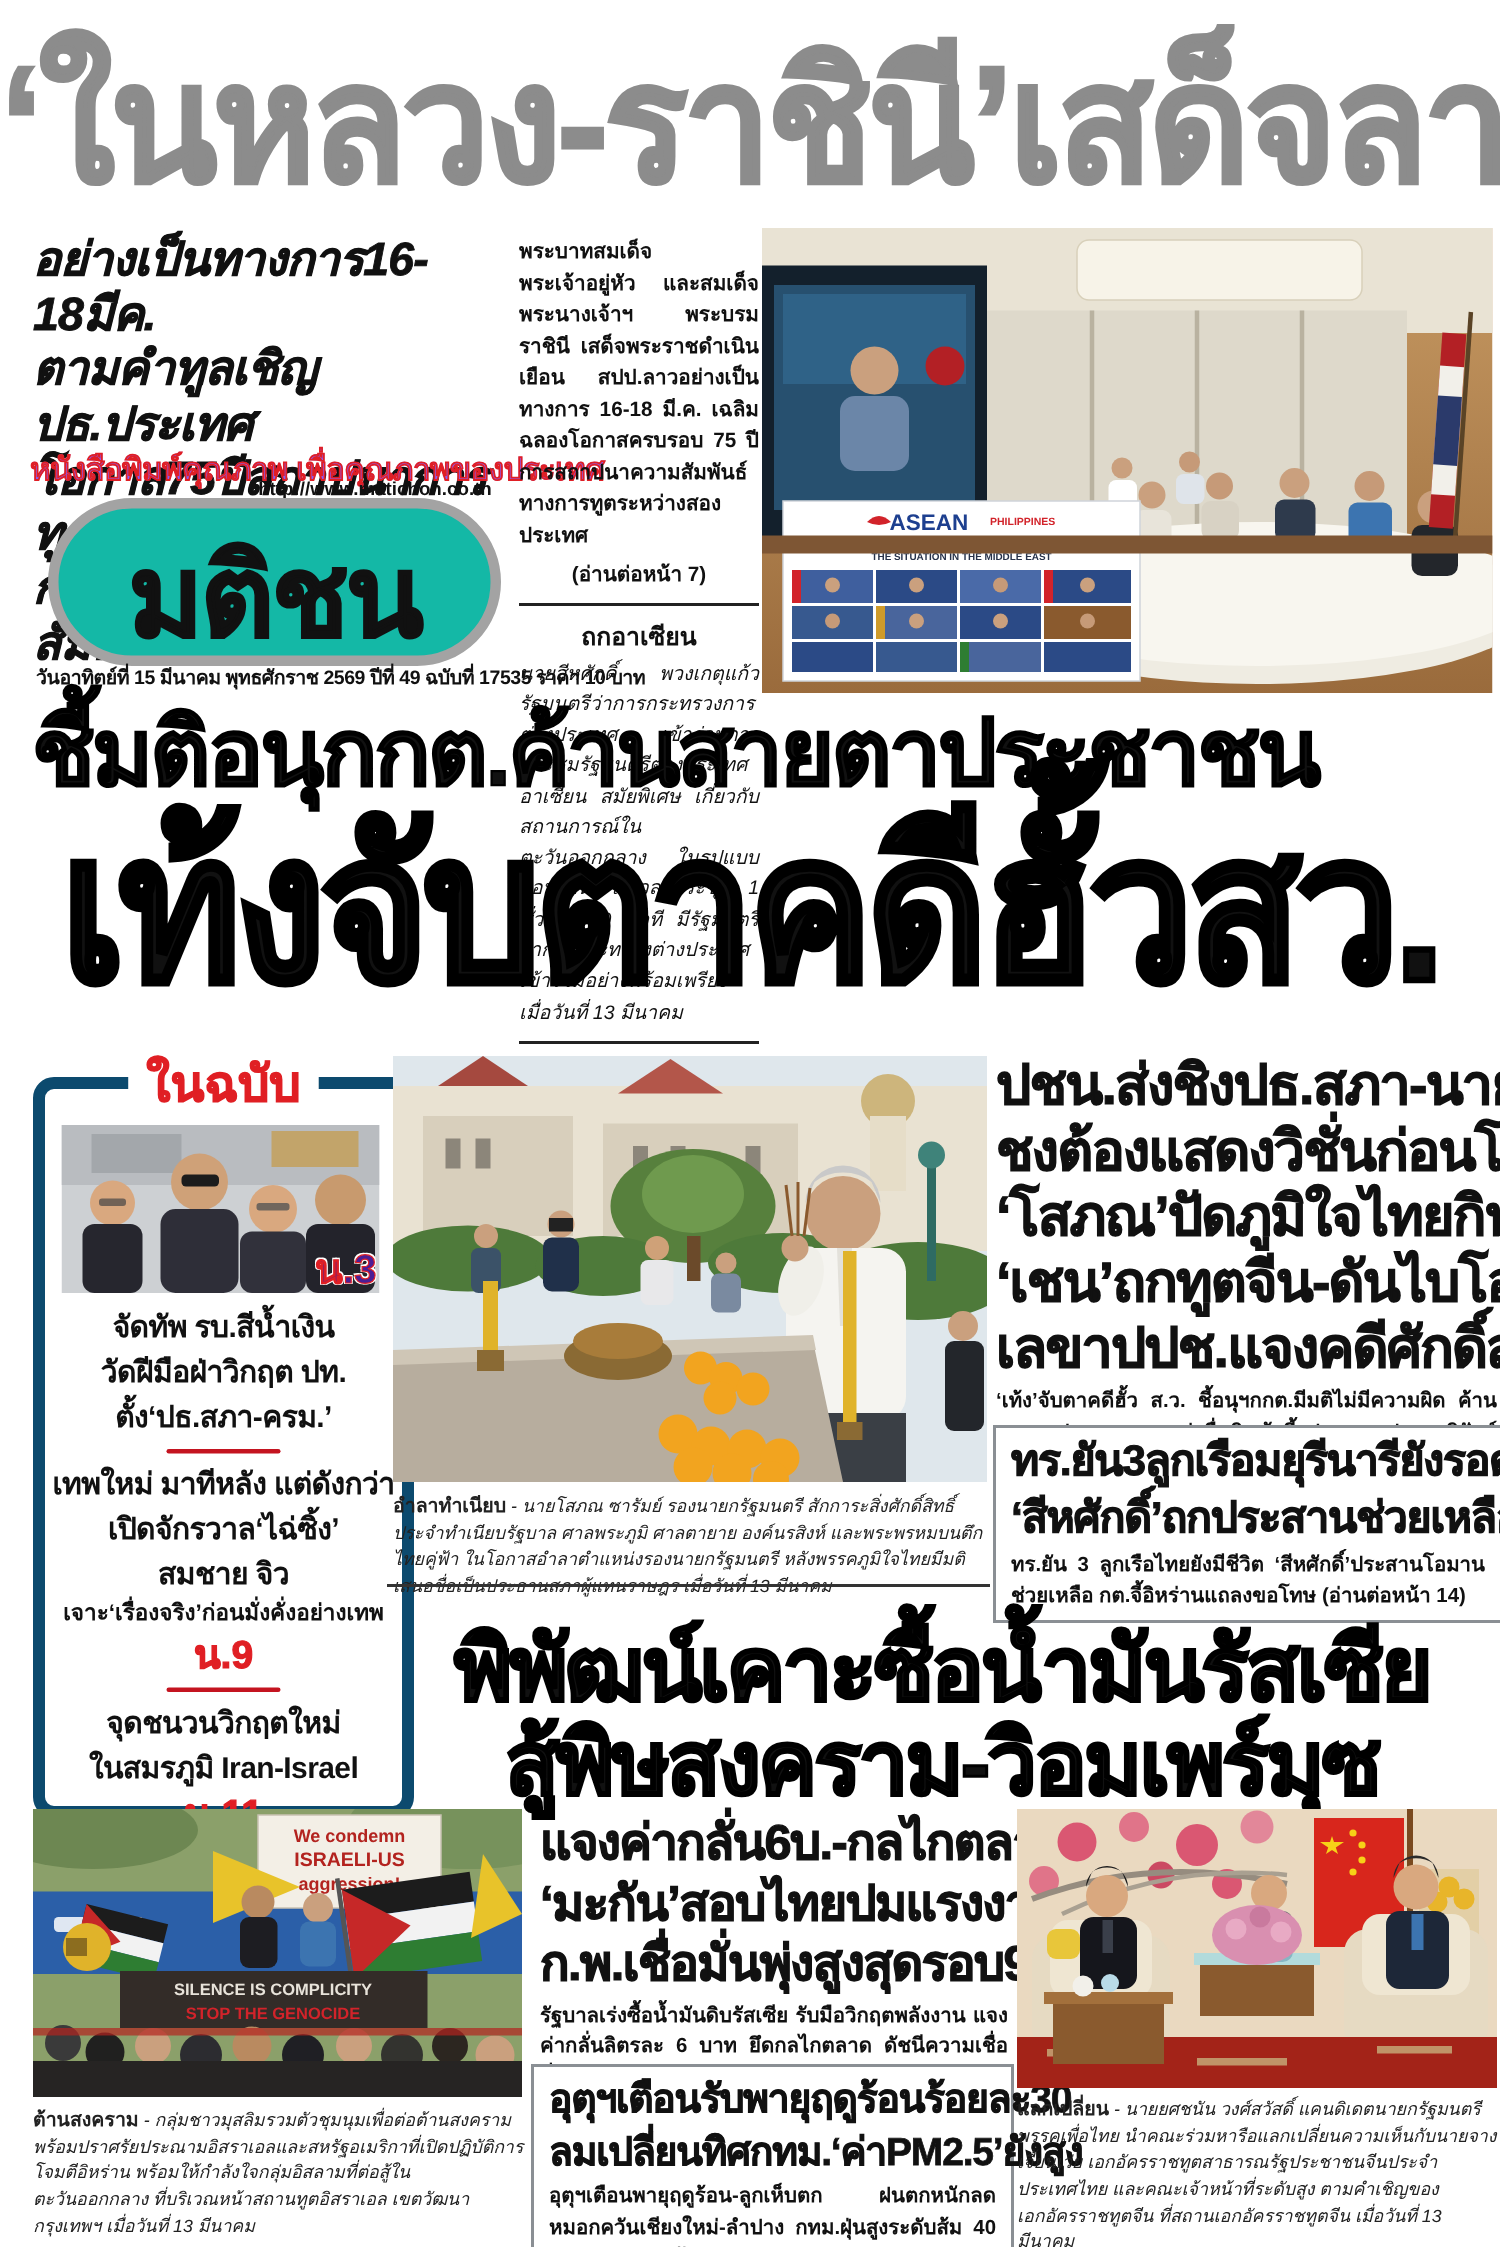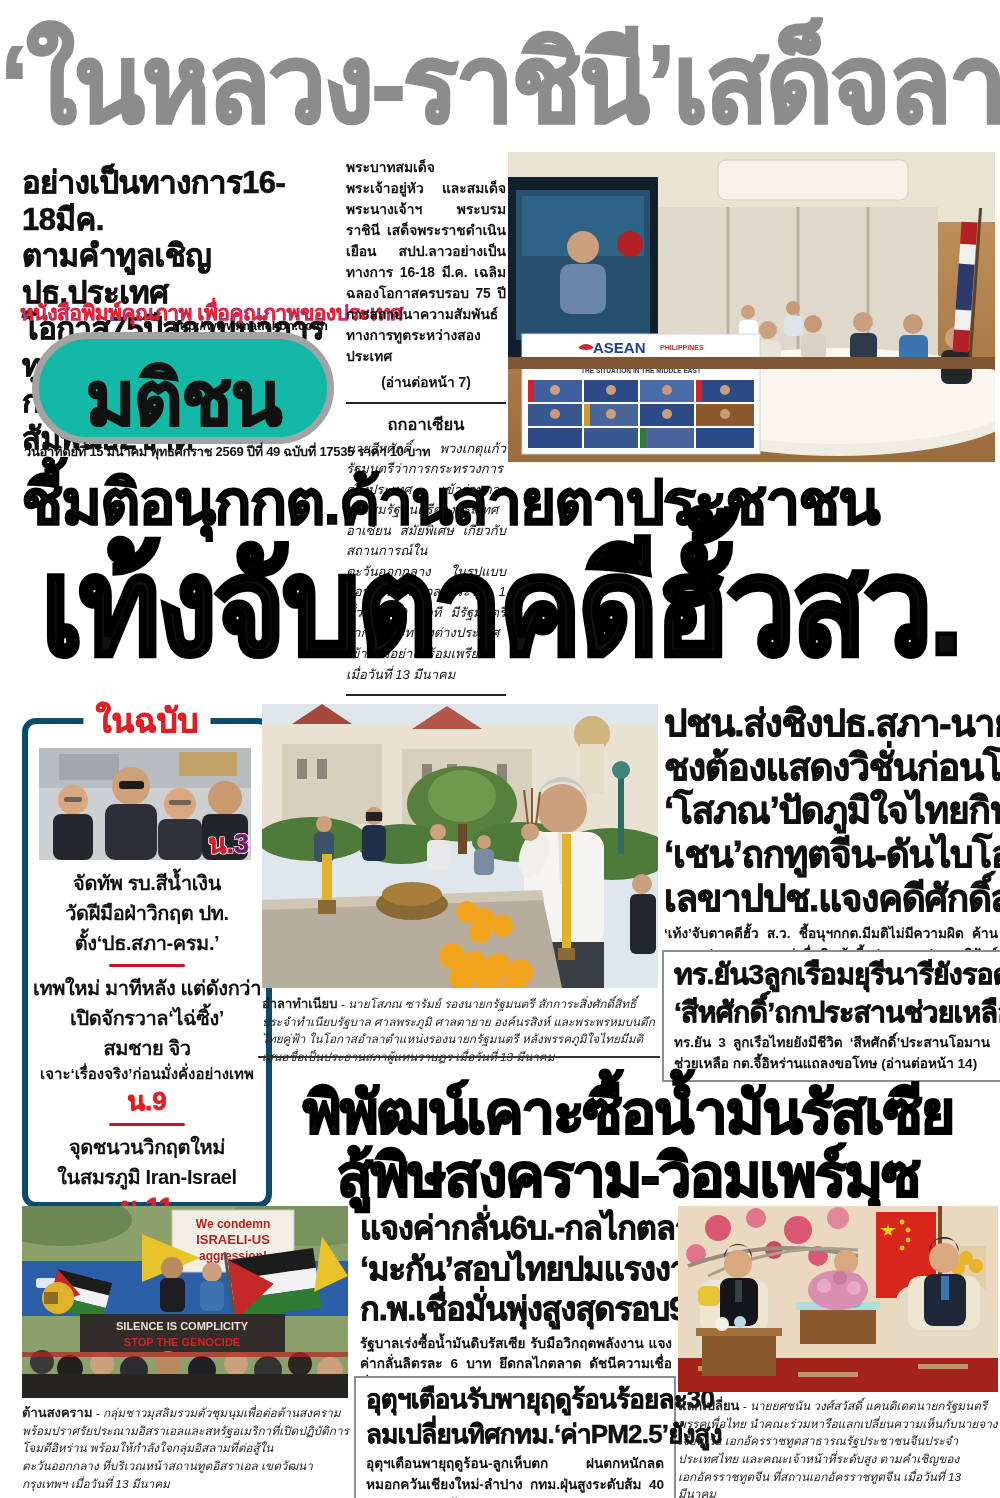--- a/index.html
+++ b/index.html
@@ -18,21 +18,21 @@
   .logo-text{font-size:76px;font-weight:800;letter-spacing:-2px;line-height:1;-webkit-text-stroke:1.5px #111;margin-top:-8px;}
   .dateline{font-size:13px;font-weight:bold;white-space:nowrap;letter-spacing:-0.3px;}
   .brief{font-size:13.8px;line-height:1.52;font-weight:600;}
   .brief-cont{font-size:13.8px;font-weight:800;}
   .colrule{border:0;border-top:2px solid #222;margin:0;}
   .asean-title{font-size:16.5px;font-weight:800;}
   .asean-body{font-size:13px;line-height:1.58;font-style:italic;font-weight:500;}
   .kicker{font-weight:800;font-size:62px;line-height:1.05;letter-spacing:-2px;white-space:nowrap;-webkit-text-stroke:1.5px #000;}
   .mainhl{font-weight:800;font-size:124px;line-height:1.1;letter-spacing:-4px;white-space:nowrap;
           -webkit-text-stroke:4px #000;transform:scaleY(1.1);transform-origin:top center;}
-  .inissue{border:6px solid #0c4a6e;border-radius:14px;}
+  .inissue{border:8px solid #0c4a6e;border-radius:14px;}
   .inissue-title{position:absolute;left:50%;top:-24px;transform:translateX(-50%);background:#fff;padding:0 12px;
                  color:#e01f24;font-size:33px;font-weight:800;line-height:1.3;white-space:nowrap;-webkit-text-stroke:0.8px #e01f24;}
   .ii-line{display:block;font-size:20px;font-weight:800;line-height:1.5;letter-spacing:-0.4px;}
   .ii-small{display:block;font-size:15px;font-weight:800;line-height:1.5;}
   .ii-page{font-size:26px;font-weight:800;color:#e01f24;line-height:1.2;-webkit-text-stroke:0.8px #e01f24;}
   .ii-div{width:76px;height:3px;background:#c41420;margin:6px auto;border-radius:2px;}
   .caption{font-size:11.8px;line-height:1.5;font-style:italic;color:#222;}
   .caption .cap-label{font-style:normal;font-weight:800;font-size:13px;}
   .pol-line{display:block;font-weight:800;font-size:37px;line-height:1.18;letter-spacing:-1.2px;white-space:nowrap;-webkit-text-stroke:0.8px #111;}
   .deck{font-size:13.6px;line-height:1.5;font-weight:600;}
@@ -47,21 +47,21 @@
   .n3{position:absolute;right:6px;bottom:2px;color:#4c1d95;font-size:27px;font-weight:800;line-height:1;
       text-shadow:-1px -1px 0 #fff,1px -1px 0 #fff,-1px 1px 0 #fff,1px 1px 0 #fff;-webkit-text-stroke:0.8px #e01f24;}
 </style>
 </head>
 <body>
 
 <div class="page">
 
   <div class="abs ctr hl-top" style="left:0;top:18px;width:1000px;">‘ในหลวง-ราชินี’เสด็จลาว</div>
 
-  <div class="abs" style="left:22px;top:165px;width:320px;">
+  <div class="abs" style="left:22px;top:155px;width:320px;font-style:italic;">
     <span class="lead-line">อย่างเป็นทางการ16-18มีค.</span>
     <span class="lead-line">ตามคำทูลเชิญปธ.ประเทศ</span>
     <span class="lead-line">โอกาส75ปีสถาปนาการทูต</span>
     <span class="lead-line">กระชับความสัมพันธ์2ชาติ</span>
   </div>
 
   <div class="abs tagline red" style="left:20px;top:296px;">หนังสือพิมพ์คุณภาพ เพื่อคุณภาพของประเทศ</div>
   <div class="abs url" style="left:150px;top:319px;width:200px;text-align:center;">http://www.matichon.co.th</div>
   <div class="abs logo-box" style="left:32px;top:332px;width:288px;height:98px;">
     <span class="logo-text">มติชน</span>

